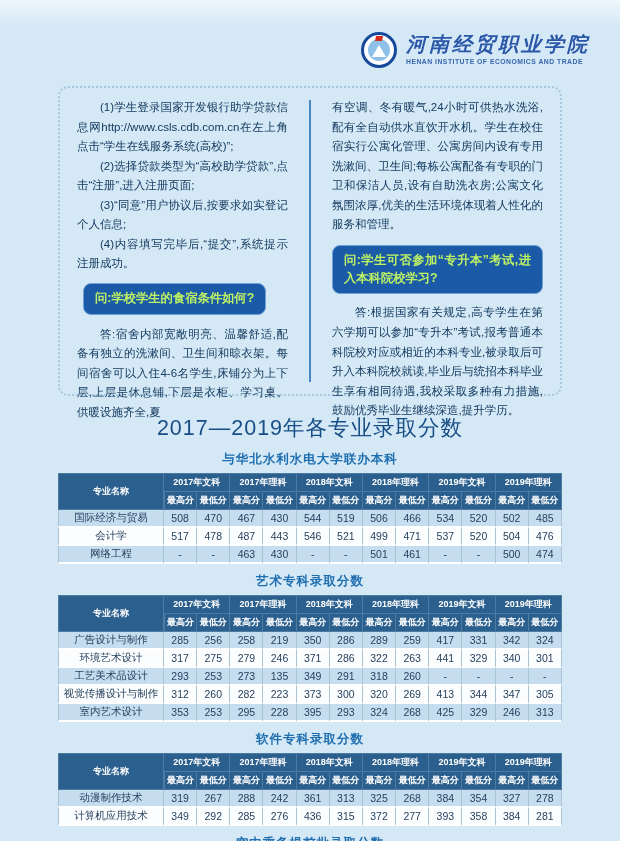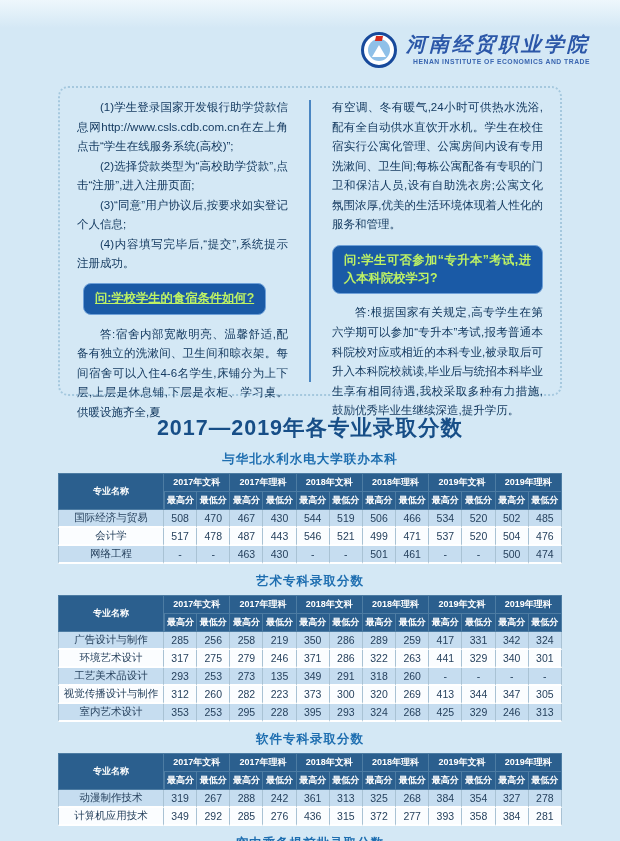--- a/index.html
+++ b/index.html
@@ -4,46 +4,46 @@
 <style>
   html,body{margin:0;padding:0;}
   body{font-family:"Liberation Sans","DejaVu Sans",sans-serif;}
   .page{
     position:relative;width:620px;height:841px;overflow:hidden;box-sizing:border-box;
     background:linear-gradient(180deg,#eef7fc 0px,#d4e8f5 28px,#d4e8f5 100%);
   }
   
   .page-header{height:86px;display:flex;justify-content:flex-end;align-items:center;
     padding:14px 30px 0 0;box-sizing:border-box;}
-  .logo-block{display:flex;align-items:center;gap:9px;text-align:right;}
+  .logo-block{display:flex;align-items:center;gap:9px;}
   .emblem{width:36px;height:36px;border-radius:50%;background:#fff;border:3px solid #17499b;
     position:relative;box-sizing:border-box;flex:0 0 auto;}
   .emblem-inner{position:absolute;left:4px;top:4px;right:4px;bottom:4px;border-radius:50%;
     background:#8fc0e8;overflow:hidden;}
   .emblem-sail{position:absolute;left:50%;bottom:4px;width:0;height:0;transform:translateX(-50%);
     border-left:7px solid transparent;border-right:7px solid transparent;border-bottom:12px solid #ffffff;}
   .emblem-flag{position:absolute;left:50%;top:1px;width:7px;height:5px;background:#d62c1e;
     transform:translateX(-50%) skewX(-12deg);}
   .names{display:flex;flex-direction:column;line-height:1.05;}
   .name-cn{font-weight:bold;color:#2b57a8;font-size:20px;letter-spacing:3px;font-style:italic;}
   .name-en{font-weight:bold;color:#3a66b0;font-size:6.8px;letter-spacing:0.5px;margin-top:3px;}
   
   .qa-panel{width:504px;height:310px;margin:0 auto;border:2px dotted #a5c8de;border-radius:10px;
     box-sizing:border-box;display:flex;padding:10px 6px;gap:10px;}
   .qa-col{flex:1;padding:0 11px;font-size:11.5px;color:#143a60;text-align:justify;line-height:1.7;}
   .qa-col p{margin:0;}
   .indent{text-indent:2em;}
   .col-divider{width:2px;background:#4a86c2;margin:2px 0;flex:0 0 auto;}
   .q-badge{background:#1a5aa6;color:#bef264;font-weight:bold;font-size:12.3px;line-height:1.45;
     padding:6px 11px;border-radius:8px;border:1px solid #6ea0d8;}
-  .q-badge.left-q{display:inline-block;margin:9px 12px 8px 6px;text-decoration:underline;}
+  .q-badge.left-q{display:inline-block;margin:9px 12px 8px 6px;}
   .q-badge.right-q{display:block;margin:10px 0 9px 0;}
   .answer{text-indent:2em;margin-top:2px !important;}
   
-  .main-title{text-align:center;color:#174e87;font-size:21.5px;font-weight:bold;
+  .main-title{text-align:center;color:#174e87;font-size:21.5px;font-weight:normal;
     margin:17px 0 2px 0;letter-spacing:1px;}
   .section-subtitle{text-align:center;color:#1e6eb0;font-size:12.5px;font-weight:bold;
     margin:9px 0 5px 0;letter-spacing:1px;}
   table.score-table{width:504px;margin:0 auto;border-collapse:separate;border-spacing:0;
     table-layout:fixed;}
   table.score-table th{background:#2b5f8e;color:#ffffff;font-size:9px;font-weight:bold;
     padding:2px 0;text-align:center;border-right:1px solid #4d7ca3;border-bottom:1px solid #4d7ca3;}
   table.score-table th:first-child{border-left:1px solid #4d7ca3;}
   table.score-table thead tr:first-child th{border-top:1px solid #4d7ca3;}
   table.score-table col.major{width:106px;}

